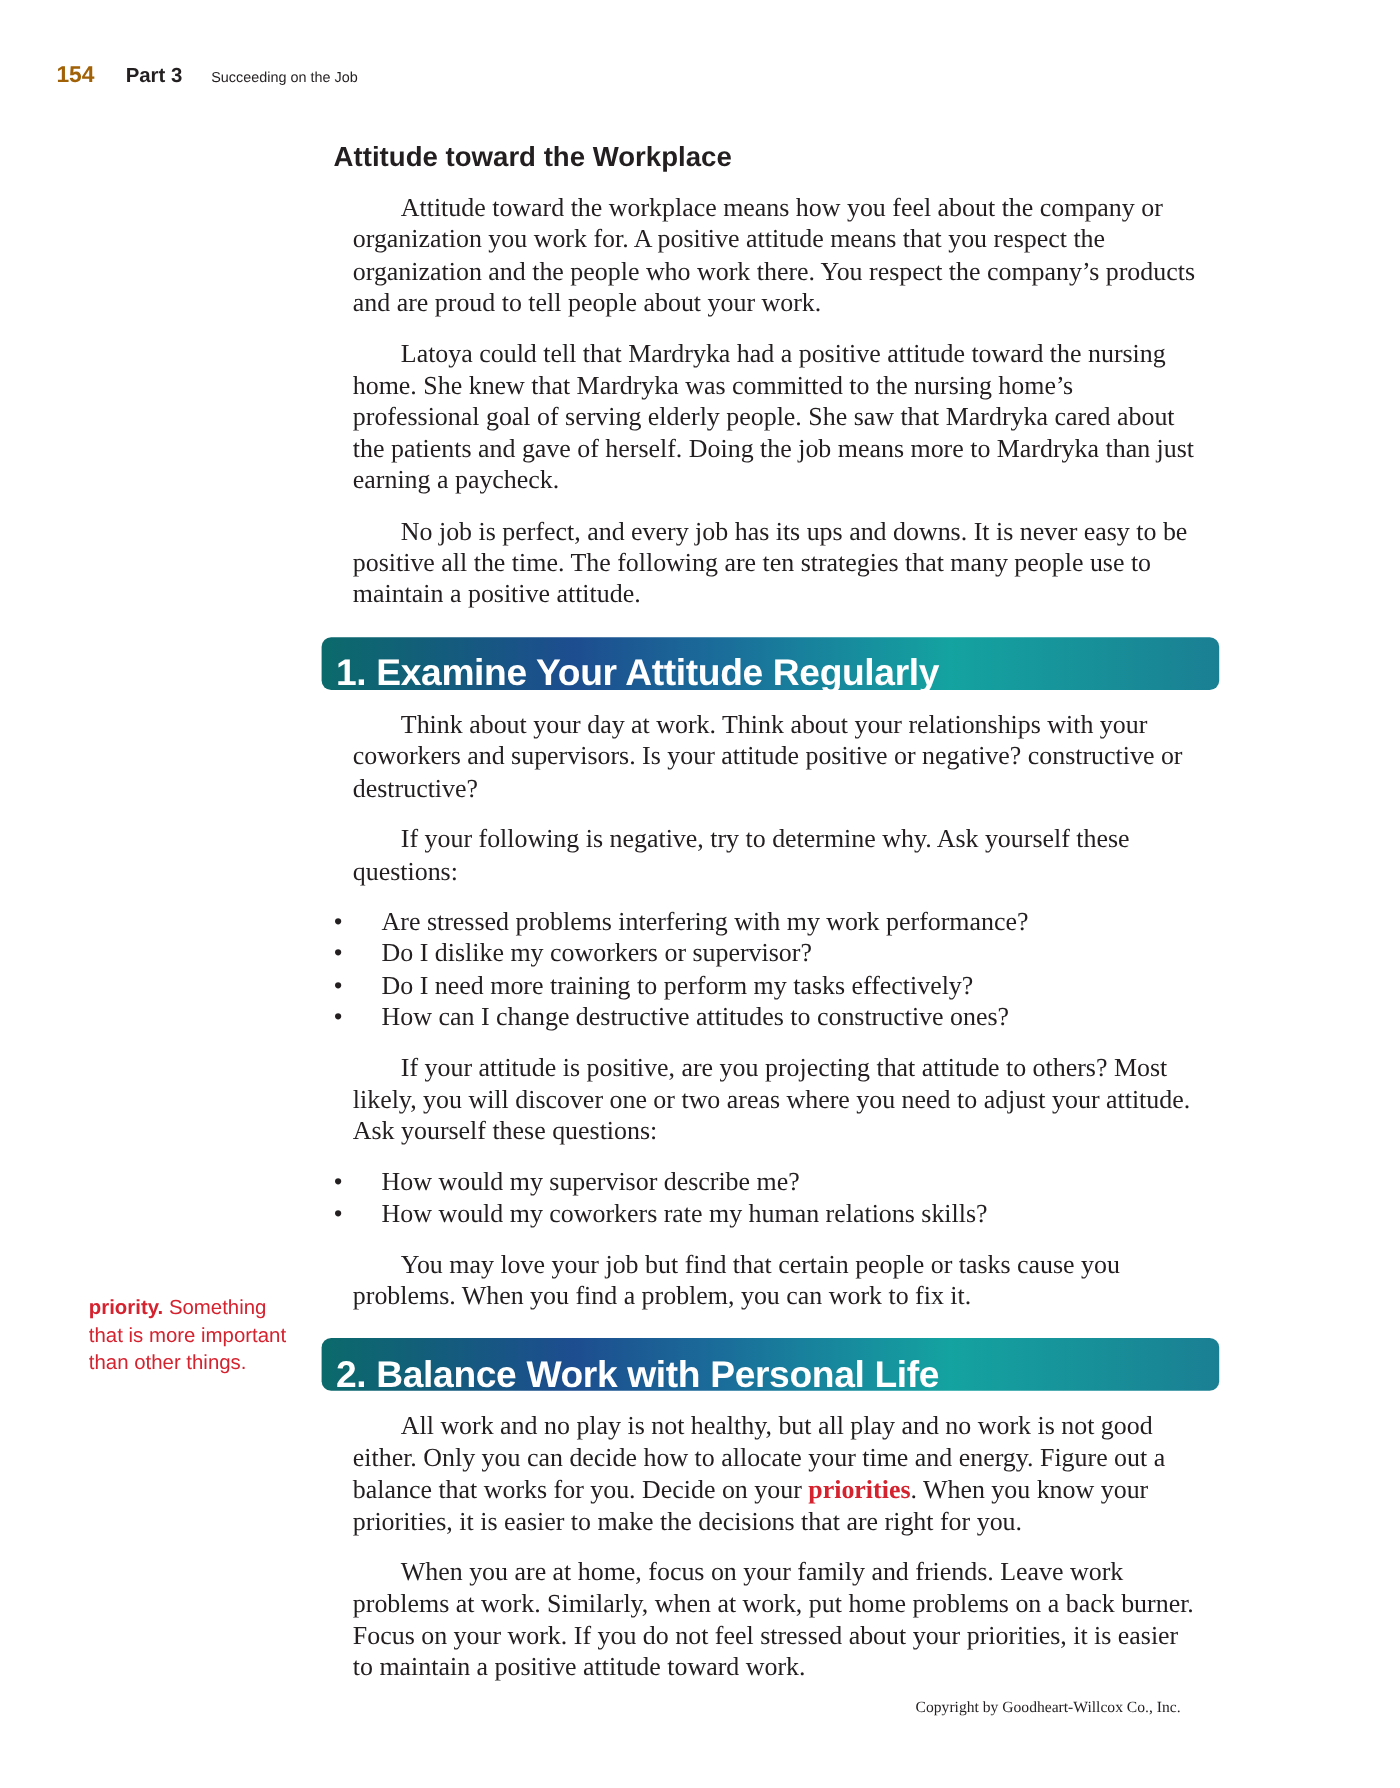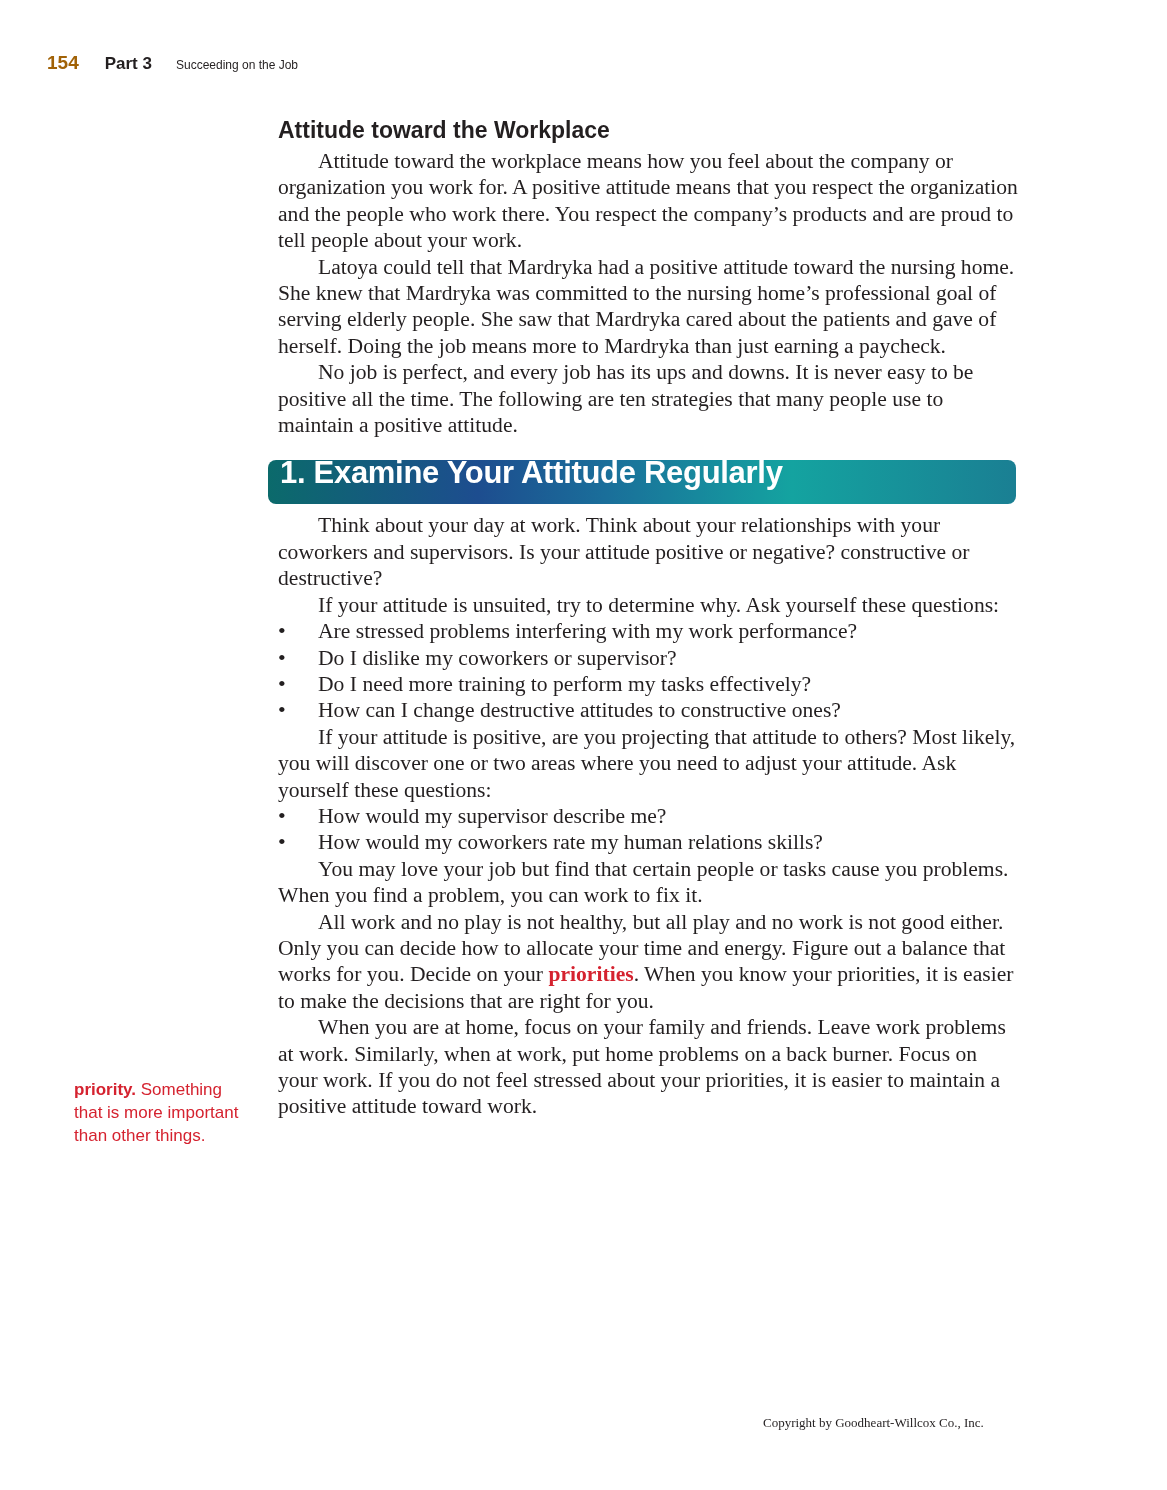--- a/index.html
+++ b/index.html
@@ -3,22 +3,22 @@
 <meta charset="utf-8">
 <style>
   html, body { margin:0; padding:0; background:#ffffff; }
   body { width:1167px; height:1490px; position:relative; overflow:hidden; color:#231f20; }
   .running-head { position:absolute; left:47px; top:52px; font-family:"Liberation Sans", sans-serif; font-size:17px; display:flex; align-items:baseline; }
   .page-num { color:#a16207; font-weight:bold; font-size:19px; }
   .part { font-weight:bold; margin-left:26px; }
   .running-title { margin-left:24px; font-size:12px; }
   .content { position:absolute; left:278px; top:116px; width:740px; font-family:"Liberation Serif", serif; font-size:21.6px; line-height:26.4px; }
   .subhead { font-family:"Liberation Sans", sans-serif; font-size:23px; margin:0 0 4px 0; line-height:28px; }
-  p { margin:0; text-indent:40px; }
-  .banner { margin:22px 0 8px -10px; height:44px; width:748px; border-radius:8px; background:linear-gradient(90deg,#0b6a6b 0%,#1d4d8f 28%,#1a6e9a 45%,#14a3a0 70%,#1a7f93 100%); display:flex; align-items:flex-start; }
+  p { margin:16px; text-indent:40px; }
+  .banner { margin:22px 0 8px -10px; height:44px; width:748px; border-radius:8px; background:linear-gradient(90deg,#0b6a6b 0%,#1d4d8f 28%,#1a6e9a 45%,#14a3a0 70%,#1a7f93 100%); display:flex; align-items:flex-end; }
   .banner-text { color:#ffffff; font-family:"Liberation Sans", sans-serif; font-weight:bold; font-size:31px; padding-left:12px; letter-spacing:-0.3px; }
   ul { list-style:none; margin:0; padding:0; }
   li { position:relative; padding-left:40px; }
   li::before { content:"•"; position:absolute; left:0; font-size:22px; }
   .term { color:#d5222f; font-weight:bold; }
   .margin-note { position:absolute; left:74px; top:1078px; width:180px; font-family:"Liberation Sans", sans-serif; font-size:17px; line-height:23px; color:#d5222f; }
   .margin-note b { font-weight:bold; }
   .copyright { position:absolute; left:763px; top:1415px; font-family:"Liberation Serif", serif; font-size:13px; }
 </style>
 </head>
@@ -33,34 +33,37 @@
 <div class="content">
   <h3 class="subhead">Attitude toward the Workplace</h3>
   <p>Attitude toward the workplace means how you feel about the company or organization you work for. A positive attitude means that you respect the organization and the people who work there. You respect the company’s products and are proud to tell people about your work.</p>
   <p>Latoya could tell that Mardryka had a positive attitude toward the nursing home. She knew that Mardryka was committed to the nursing home’s professional goal of serving elderly people. She saw that Mardryka cared about the patients and gave of herself. Doing the job means more to Mardryka than just earning a paycheck.</p>
   <p>No job is perfect, and every job has its ups and downs. It is never easy to be positive all the time. The following are ten strategies that many people use to maintain a positive attitude.</p>
 
   <div class="banner">
     <span class="banner-text">1. Examine Your Attitude Regularly</span>
   </div>
   <p>Think about your day at work. Think about your relationships with your coworkers and supervisors. Is your attitude positive or negative? constructive or destructive?</p>
-  <p>If your attitude is unsuited, try to determine why. Ask yourself these questions:</p>
+  <p>If your following is negative, try to determine why. Ask yourself these questions:</p>
   <ul>
     <li>Are stressed problems interfering with my work performance?</li>
     <li>Do I dislike my coworkers or supervisor?</li>
     <li>Do I need more training to perform my tasks effectively?</li>
     <li>How can I change destructive attitudes to constructive ones?</li>
   </ul>
   <p>If your attitude is positive, are you projecting that attitude to others? Most likely, you will discover one or two areas where you need to adjust your attitude. Ask yourself these questions:</p>
   <ul>
     <li>How would my supervisor describe me?</li>
     <li>How would my coworkers rate my human relations skills?</li>
   </ul>
   <p>You may love your job but find that certain people or tasks cause you problems. When you find a problem, you can work to fix it.</p>
 
+  <div class="banner">
+    <span class="banner-text">2. Balance Work with Personal Life</span>
+  </div>
   <p><span>All work and no play is not healthy, but all play and no work is not good either. Only you can decide how to allocate your time and energy. Figure out a balance that works for you. Decide on your </span><span class="term">priorities</span><span>. When you know your priorities, it is easier to make the decisions that are right for you.</span></p>
   <p>When you are at home, focus on your family and friends. Leave work problems at work. Similarly, when at work, put home problems on a back burner. Focus on your work. If you do not feel stressed about your priorities, it is easier to maintain a positive attitude toward work.</p>
 </div>
 
 <div class="margin-note">
   <b>priority.</b><span> Something that is more important than other things.</span>
 </div>
 
 <div class="copyright">Copyright by Goodheart-Willcox Co., Inc.</div>
 

